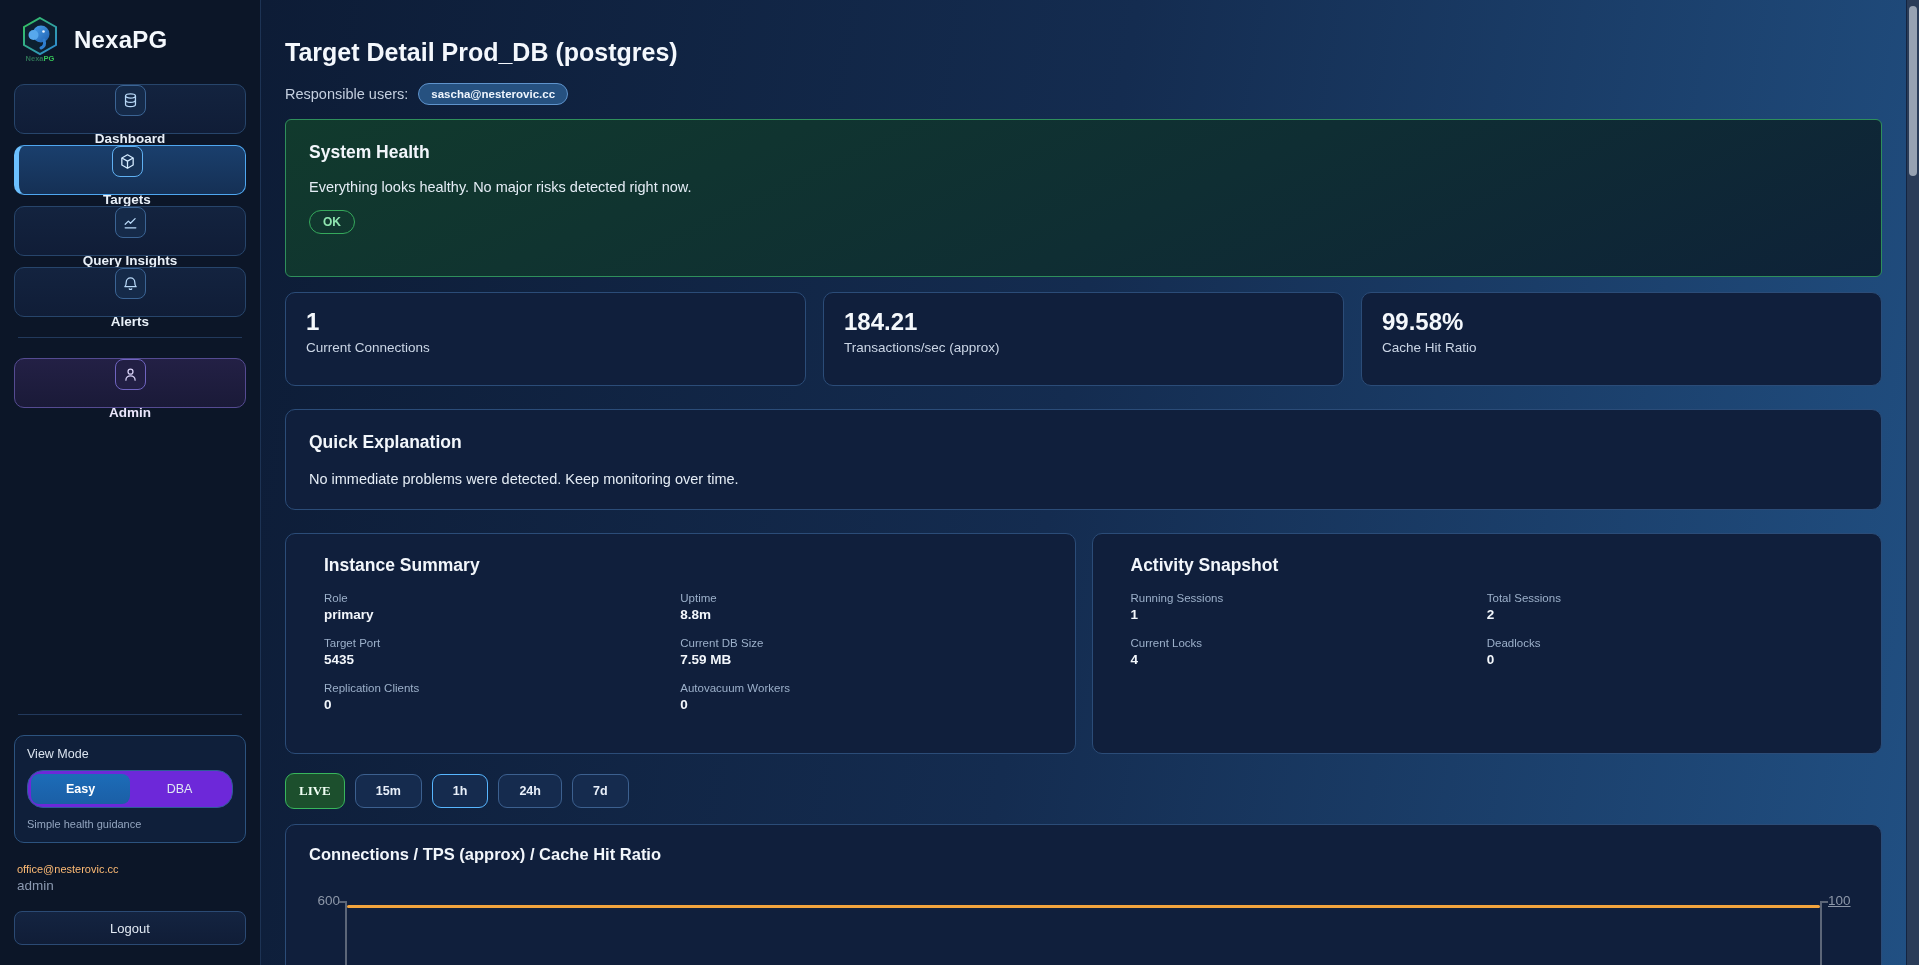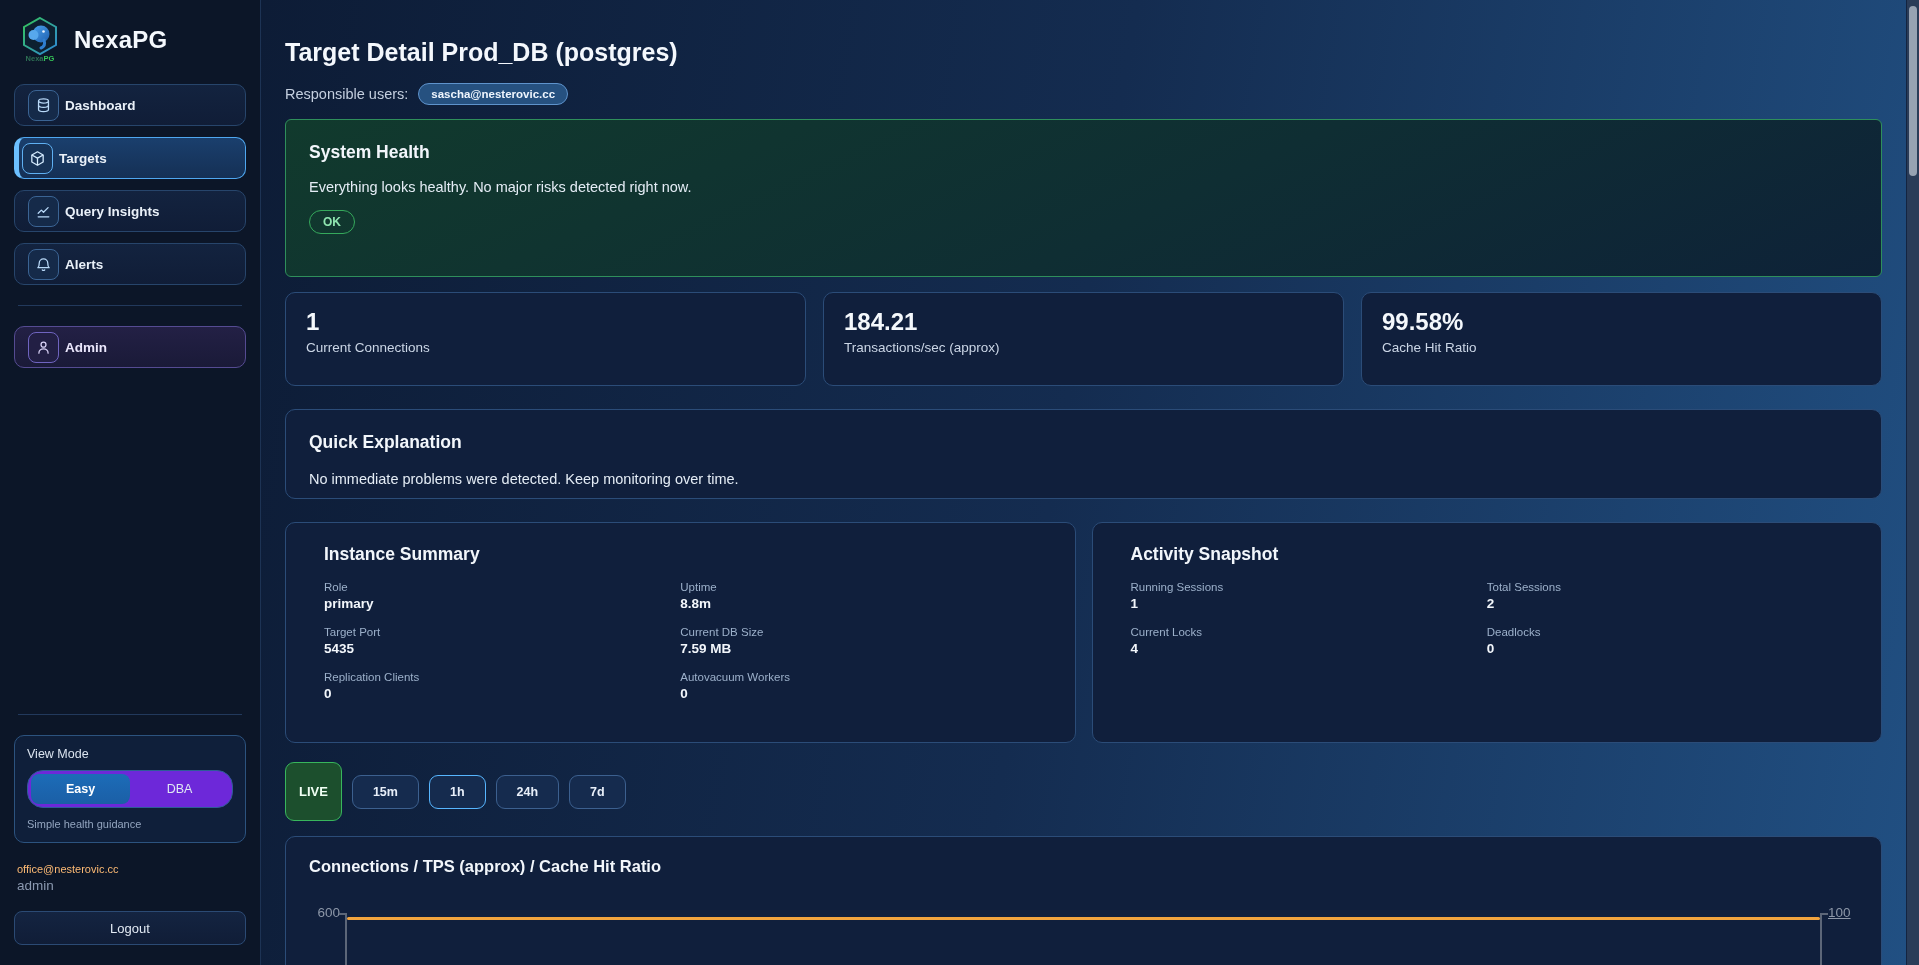--- a/index.html
+++ b/index.html
@@ -15,25 +15,26 @@
     background:#0c1628;
     border-right:1px solid #1d3354;
     display:flex; flex-direction:column;
     padding:14px 14px 20px 14px;
   }
   .logo-row { display:flex; align-items:center; gap:12px; padding:2px 4px 10px 4px; }
   .logo-badge { width:44px; height:48px; flex:none; }
   .app-name { font-size:24px; font-weight:800; color:#f4f8fd; letter-spacing:.2px; }
   .nav { display:flex; flex-direction:column; gap:11px; margin-top:10px; }
   .nav-item {
-    display:flex; align-items:center; gap:6px;
-    height:42px; padding:0 13px;
+    display:flex; align-items:center; gap:15px;
+    height:50px; padding:0 13px;
     border:1px solid #27456b; border-radius:10px;
     background:linear-gradient(180deg,#13233f,#101d37);
     cursor:pointer;
+    flex-direction:column;
   }
   .nav-item .icon-box {
     width:31px; height:31px; flex:none;
     border:1px solid #3b6494; border-radius:8px;
     background:#152a49; color:#b9d9f8;
     display:flex; align-items:center; justify-content:center;
   }
   .nav-item .nav-label { font-size:13.5px; font-weight:700; color:#e9f0f8; }
   .nav-item.active {
     border:1px solid #4fa7f0; border-left:5px solid #6cc0ff;
@@ -102,32 +103,32 @@
   .health-msg { margin-top:16px; font-size:14.5px; color:#e4ecf5; }
   .ok-badge {
     display:inline-block; margin-top:15px;
     border:1px solid #35a95c; border-radius:999px;
     padding:4px 13px; font-size:12px; font-weight:800; color:#8fe6b0;
   }
   .stats-row { margin-top:15px; display:flex; gap:17px; }
   .stat-card { flex:1; height:94px; padding:15px 20px; }
   .stat-value { font-size:24px; font-weight:800; color:#f4f8fc; }
   .stat-label { margin-top:4px; font-size:13.5px; color:#cbd6e6; }
-  .quick-card { margin-top:23px; height:90px; padding:22px 23px; }
+  .quick-card { margin-top:23px; height:101px; padding:22px 23px; }
   .quick-body { margin-top:18px; font-size:14.5px; color:#e4ecf5; }
   .cols { margin-top:23px; display:flex; gap:16px; }
   .col-card { flex:1; height:221px; padding:21px 38px; }
   .kv-grid { margin-top:16px; display:grid; grid-template-columns:1fr 1fr; row-gap:15px; }
   .kv-label { font-size:11.5px; color:#9cb0ca; }
   .kv-value { margin-top:3px; font-size:13.5px; font-weight:800; color:#f2f6fb; }
   .range-row { margin-top:19px; display:flex; align-items:center; gap:10px; }
   .live-btn {
     background:#1c4f2d; border:1.5px solid #38b65c; border-radius:9px;
-    padding:21px 13px; font-size:13px; font-weight:800; color:#f0fff4;
-    font-family:Liberation Sans, sans-serif; cursor:pointer;
+    padding:9px 13px; font-size:13px; font-weight:800; color:#f0fff4;
+    font-family:Liberation Serif, serif; cursor:pointer;
   }
   .range-btn {
     background:#152b4e; border:1.5px solid #3c608f; border-radius:9px;
     padding:9px 20px; min-width:42px; font-size:12.5px; font-weight:700; color:#e8eff9;
     font-family:inherit; cursor:pointer;
   }
   .range-btn.selected { border-color:#57b6ff; }
   .chart-card { margin-top:15px; padding:20px 23px; height:360px; }
   .chart-title { font-size:16.5px; font-weight:800; color:#f2f6fb; }
   .chart-area { margin-top:37px; display:flex; align-items:flex-start; }

